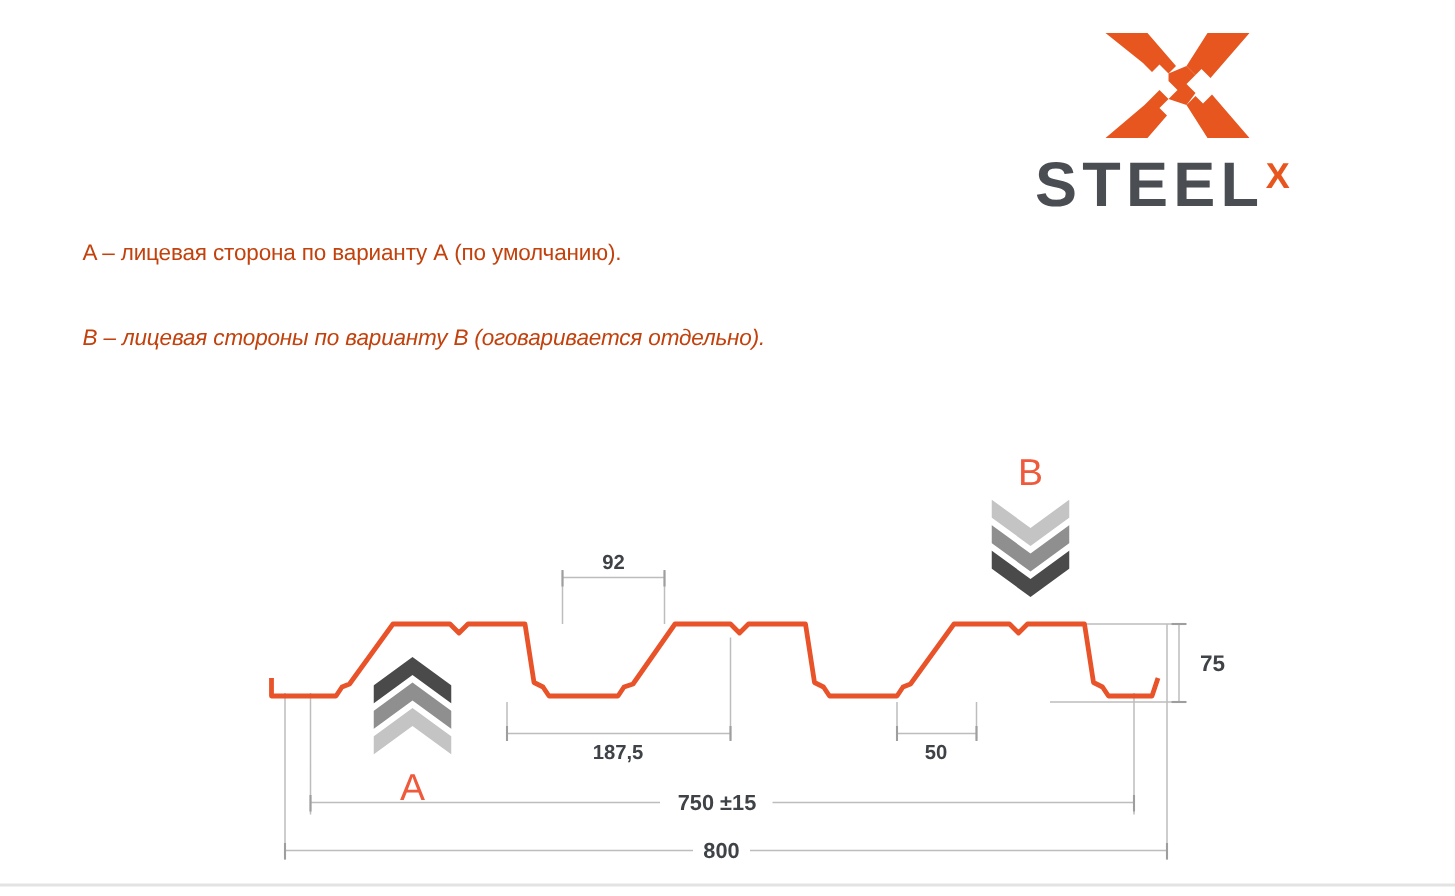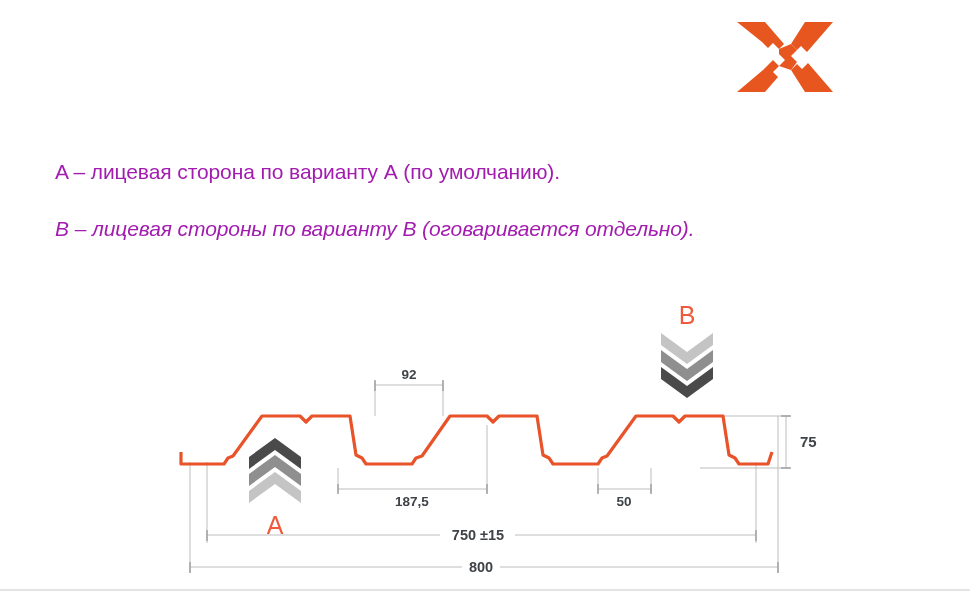--- a/index.html
+++ b/index.html
@@ -58,22 +58,22 @@
     position: relative;
     top: -14px;
     left: 1px;
   }
 
   
   .desc-line {
     position: absolute;
     left: 55px;
     font-family: "Liberation Sans", sans-serif;
-    font-size: 21px;
-    color: #a21caf;
+    font-size: 15px;
+    color: #c2410c;
     white-space: nowrap;
     letter-spacing: -0.1px;
   }
   #desc-1 { top: 160px; }
   #desc-2 { top: 217px; font-style: italic; }
 
   
   .drawing {
     position: absolute;
     left: 0;
@@ -126,20 +126,24 @@
 
         <path d="M70 4 L98 4 L72 34 L66 28 L62 32 L56 26 Z"></path>
 
         <path d="M2 74 L30 74 L43 59 L38 54 L44 48 L38 42 L28 52 Z"></path>
 
         <path d="M70 74 L98 74 L73 45 L67 51 L62 46 L56 52 Z"></path>
 
         <path d="M44 31 L56 26 L62 32 L56 38 L62 44 L56 52 L44 48 L50 42 L44 36 Z"></path>
       </g>
     </svg>
+  </div>
+  <div class="logo-wordmark">
+    <span class="logo-steel">STEEL</span>
+    <span class="logo-x">X</span>
   </div>
 </div>
 
 <div class="desc-line" id="desc-1">A – лицевая сторона по варианту А (по умолчанию).</div>
 <div class="desc-line" id="desc-2">B – лицевая стороны по варианту B (оговаривается отдельно).</div>
 
 <svg class="drawing" viewBox="0 0 970 597">
 
   <g stroke="#bdbdbd" stroke-width="1" fill="none">
 

